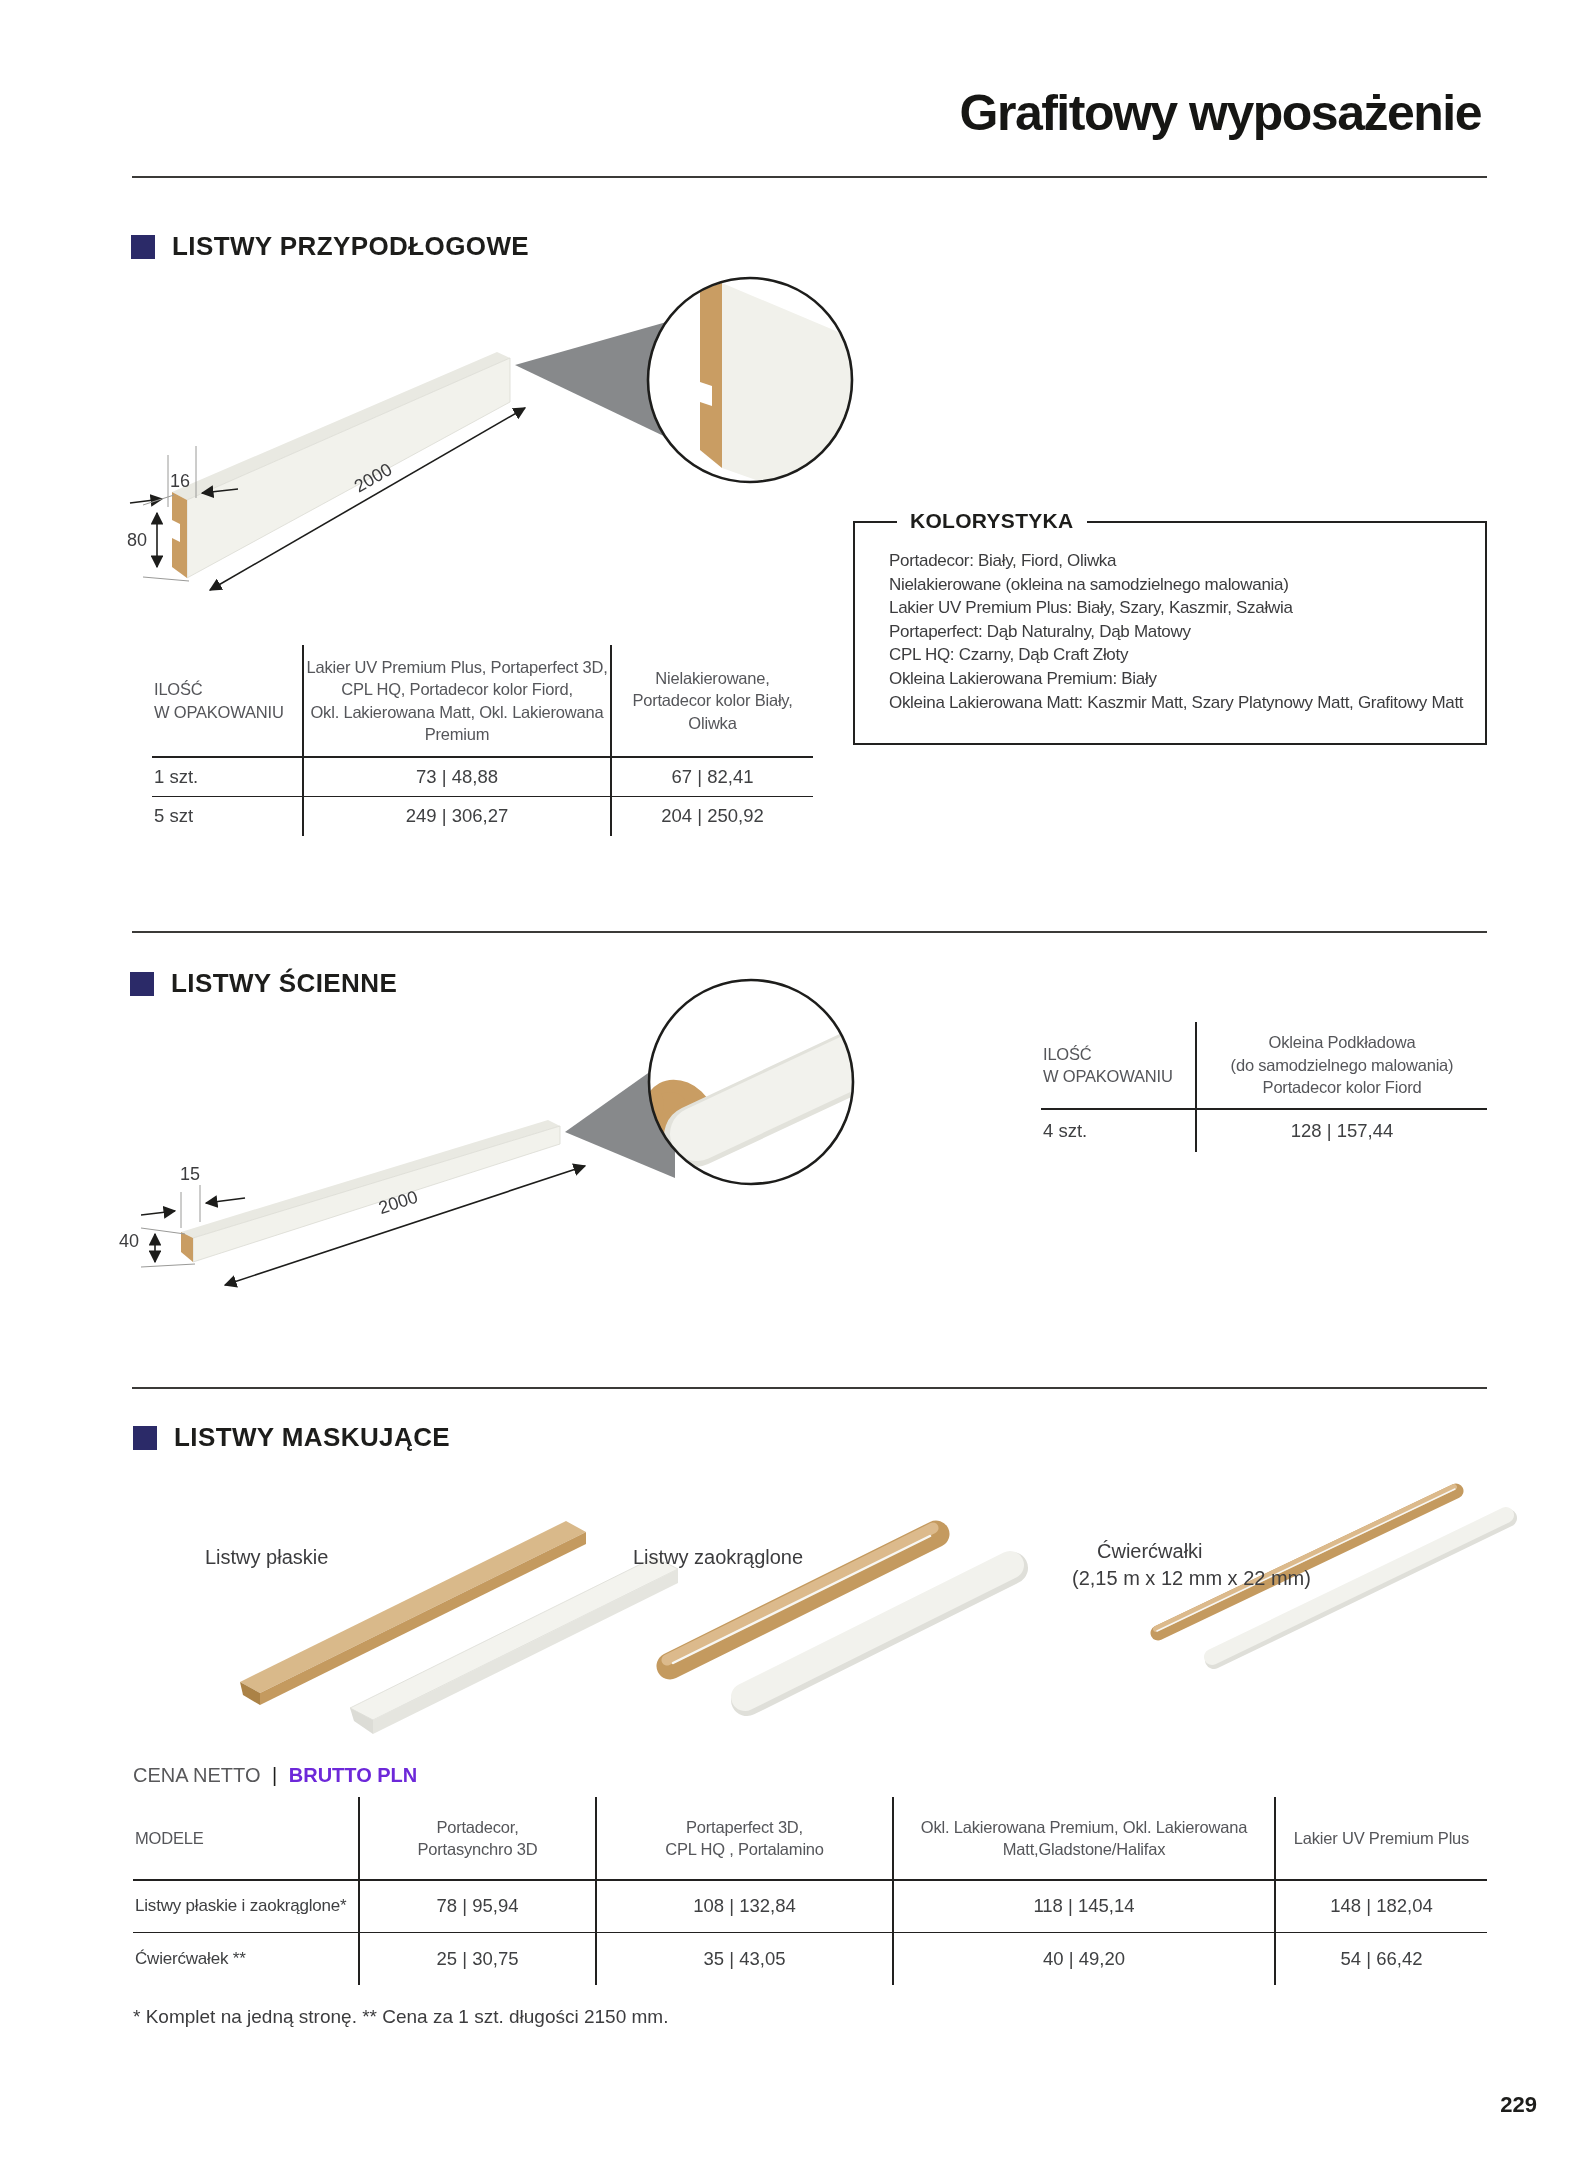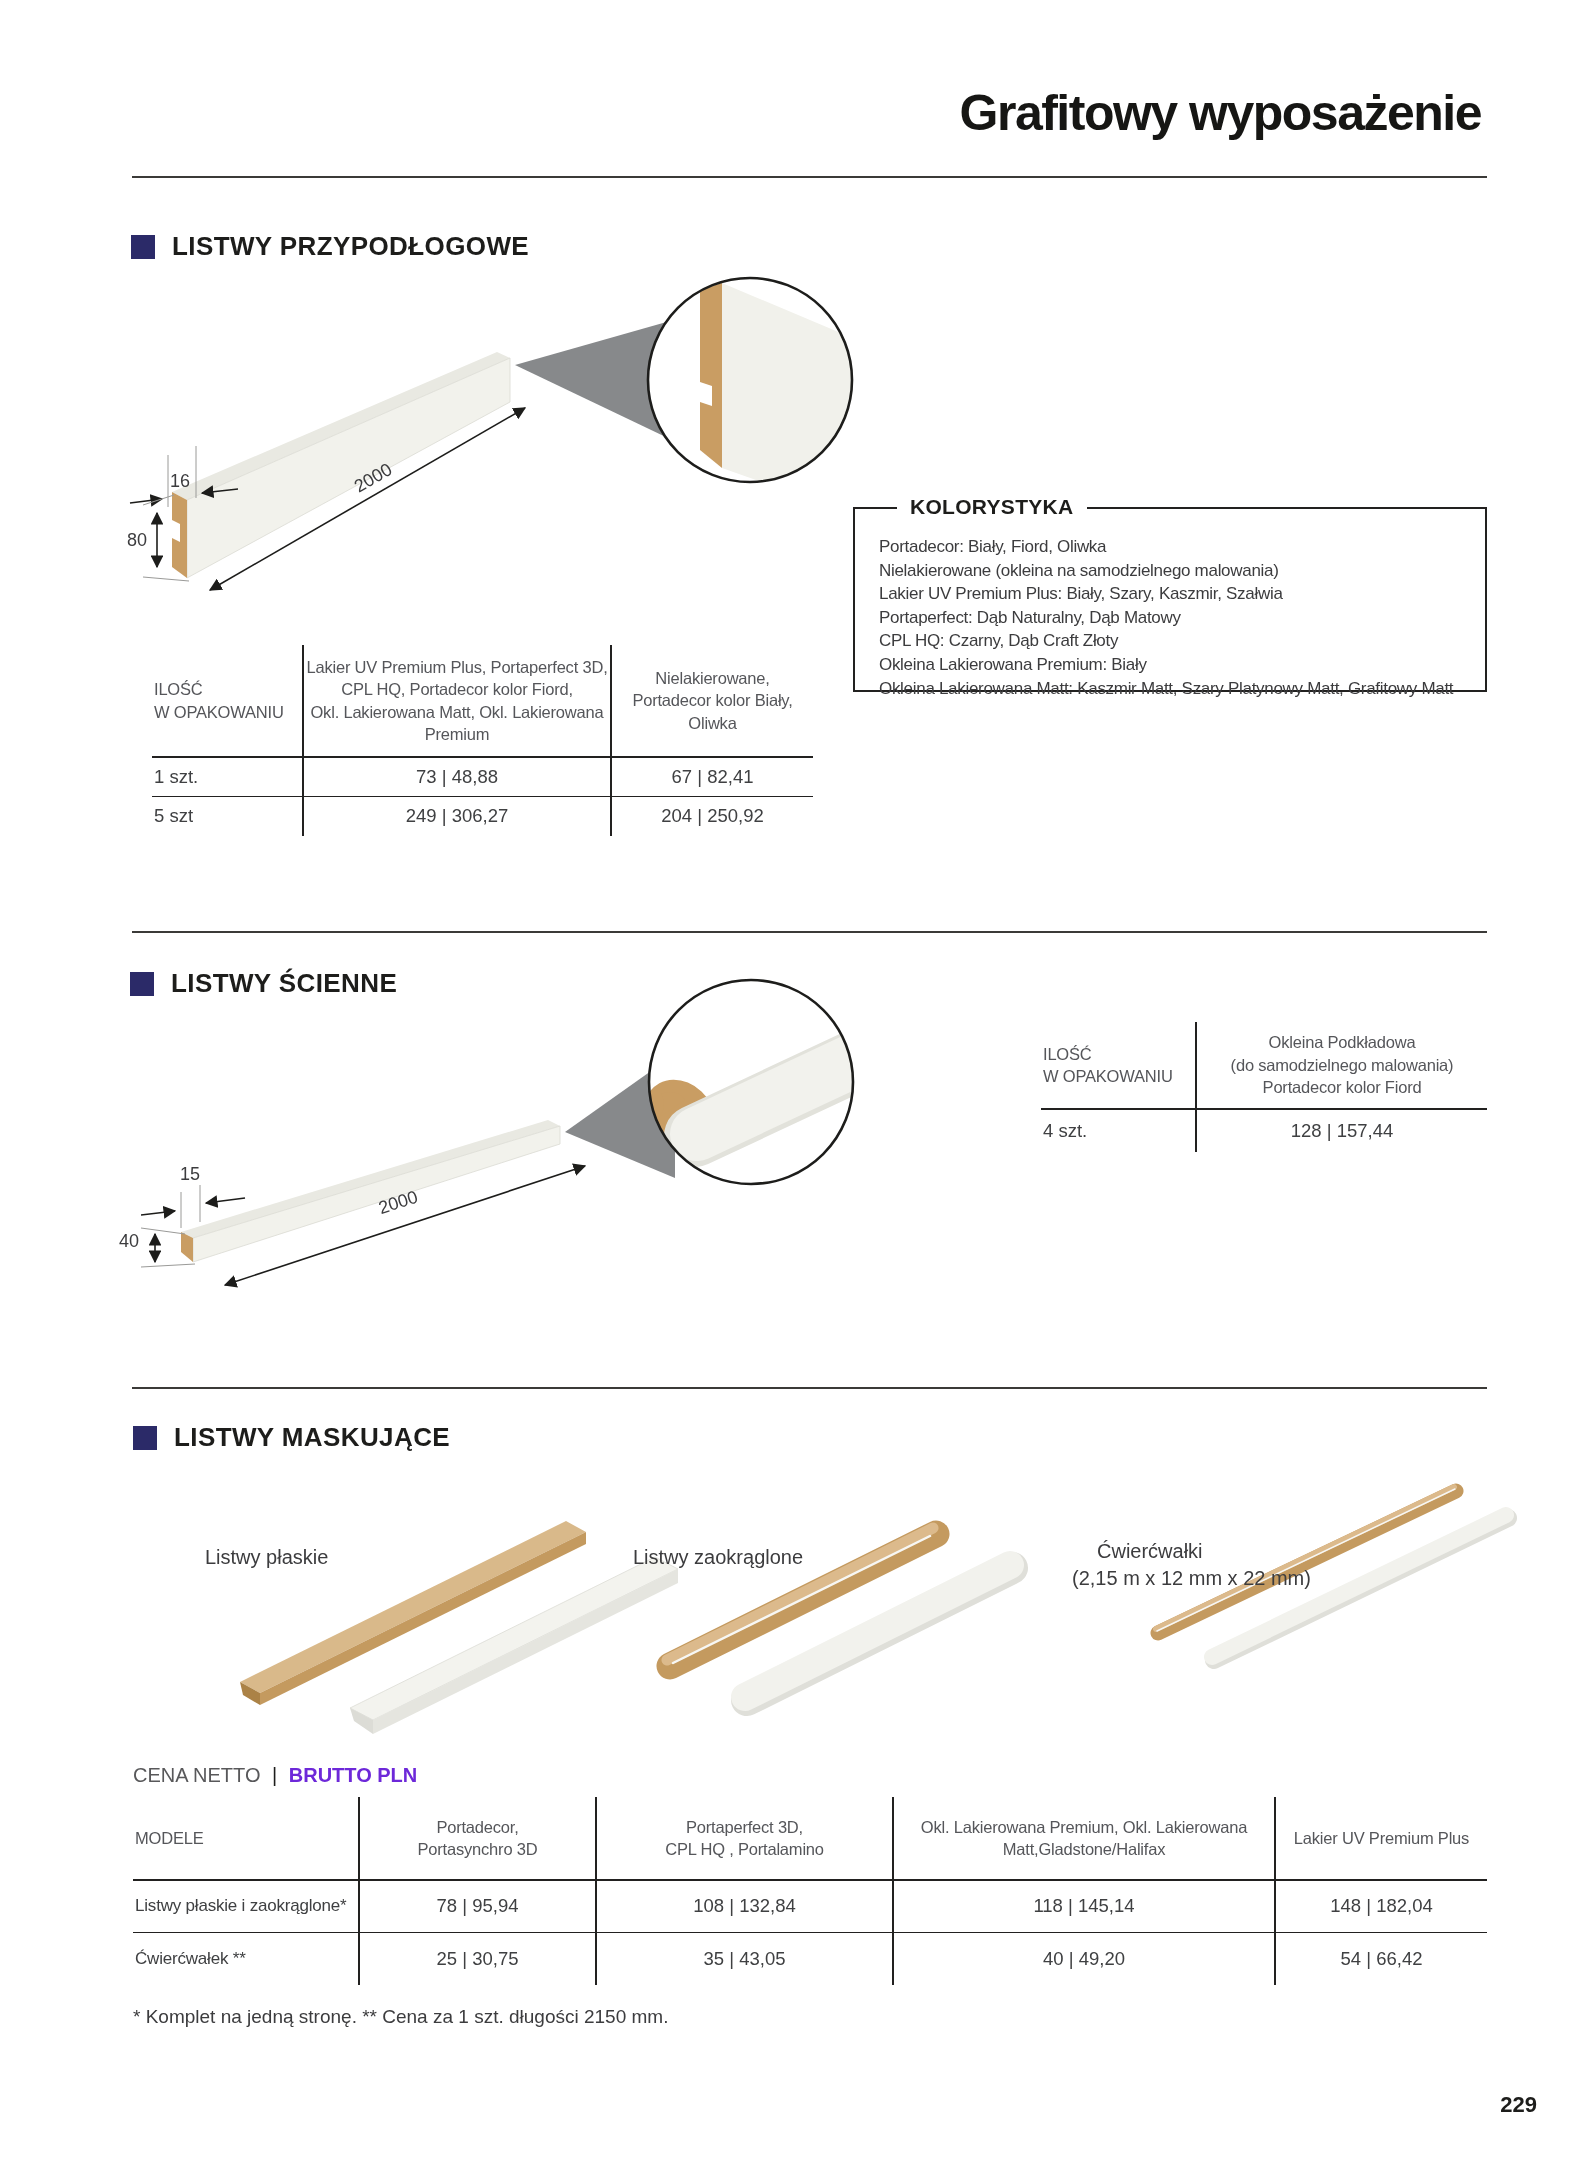--- a/index.html
+++ b/index.html
@@ -23,29 +23,29 @@
   .t .c { display:flex; align-items:center; justify-content:center; text-align:center; line-height:22.5px; white-space:nowrap; }
   .t .c.l { justify-content:flex-start; text-align:left; padding-left:2px; }
   .t .vl { border-left:2px solid #222120; }
   .t .hb { border-bottom:2px solid #222120; }
   .t .rb { border-bottom:1.5px solid #222120; }
   .t .hdr { color:#55565a; font-size:16.5px; letter-spacing:-0.2px; }
   .t .sm { font-size:17px; letter-spacing:-0.2px; }
 
   
   .kbox {
-    position:absolute; left:853px; top:507px; width:634px; height:185px;
+    position:absolute; left:853px; top:521px; width:634px; height:224px;
     border:2px solid #222120;
   }
   .kbox .klabel {
     position:absolute; left:42px; top:-14px; background:#ffffff;
     padding:0 13px; font-size:21px; font-weight:bold; color:#1d1d1b; letter-spacing:.3px;
   }
   .kbox .kbody {
-    padding:26px 8px 0 24px; font-size:17px; letter-spacing:-0.3px;
+    padding:26px 8px 0 34px; font-size:17px; letter-spacing:-0.3px;
     line-height:23.6px; color:#3c3c3e; white-space:nowrap;
   }
 
   .prod-label { position:absolute; font-size:20px; color:#3c3c3e; white-space:nowrap; }
   .price-caption { position:absolute; left:133px; top:1764px; font-size:20px; white-space:nowrap; }
   .price-caption .netto { color:#58585a; }
   .price-caption .div { color:#1d1d1b; padding:0 6px; }
   .price-caption .brutto { color:#6d28d9; font-weight:bold; }
   .footnote { position:absolute; left:133px; top:2006px; font-size:19px; color:#3c3c3e; }
   .page-num { position:absolute; right:44px; top:2092px; font-size:22px; font-weight:bold; color:#1d1d1b; }

